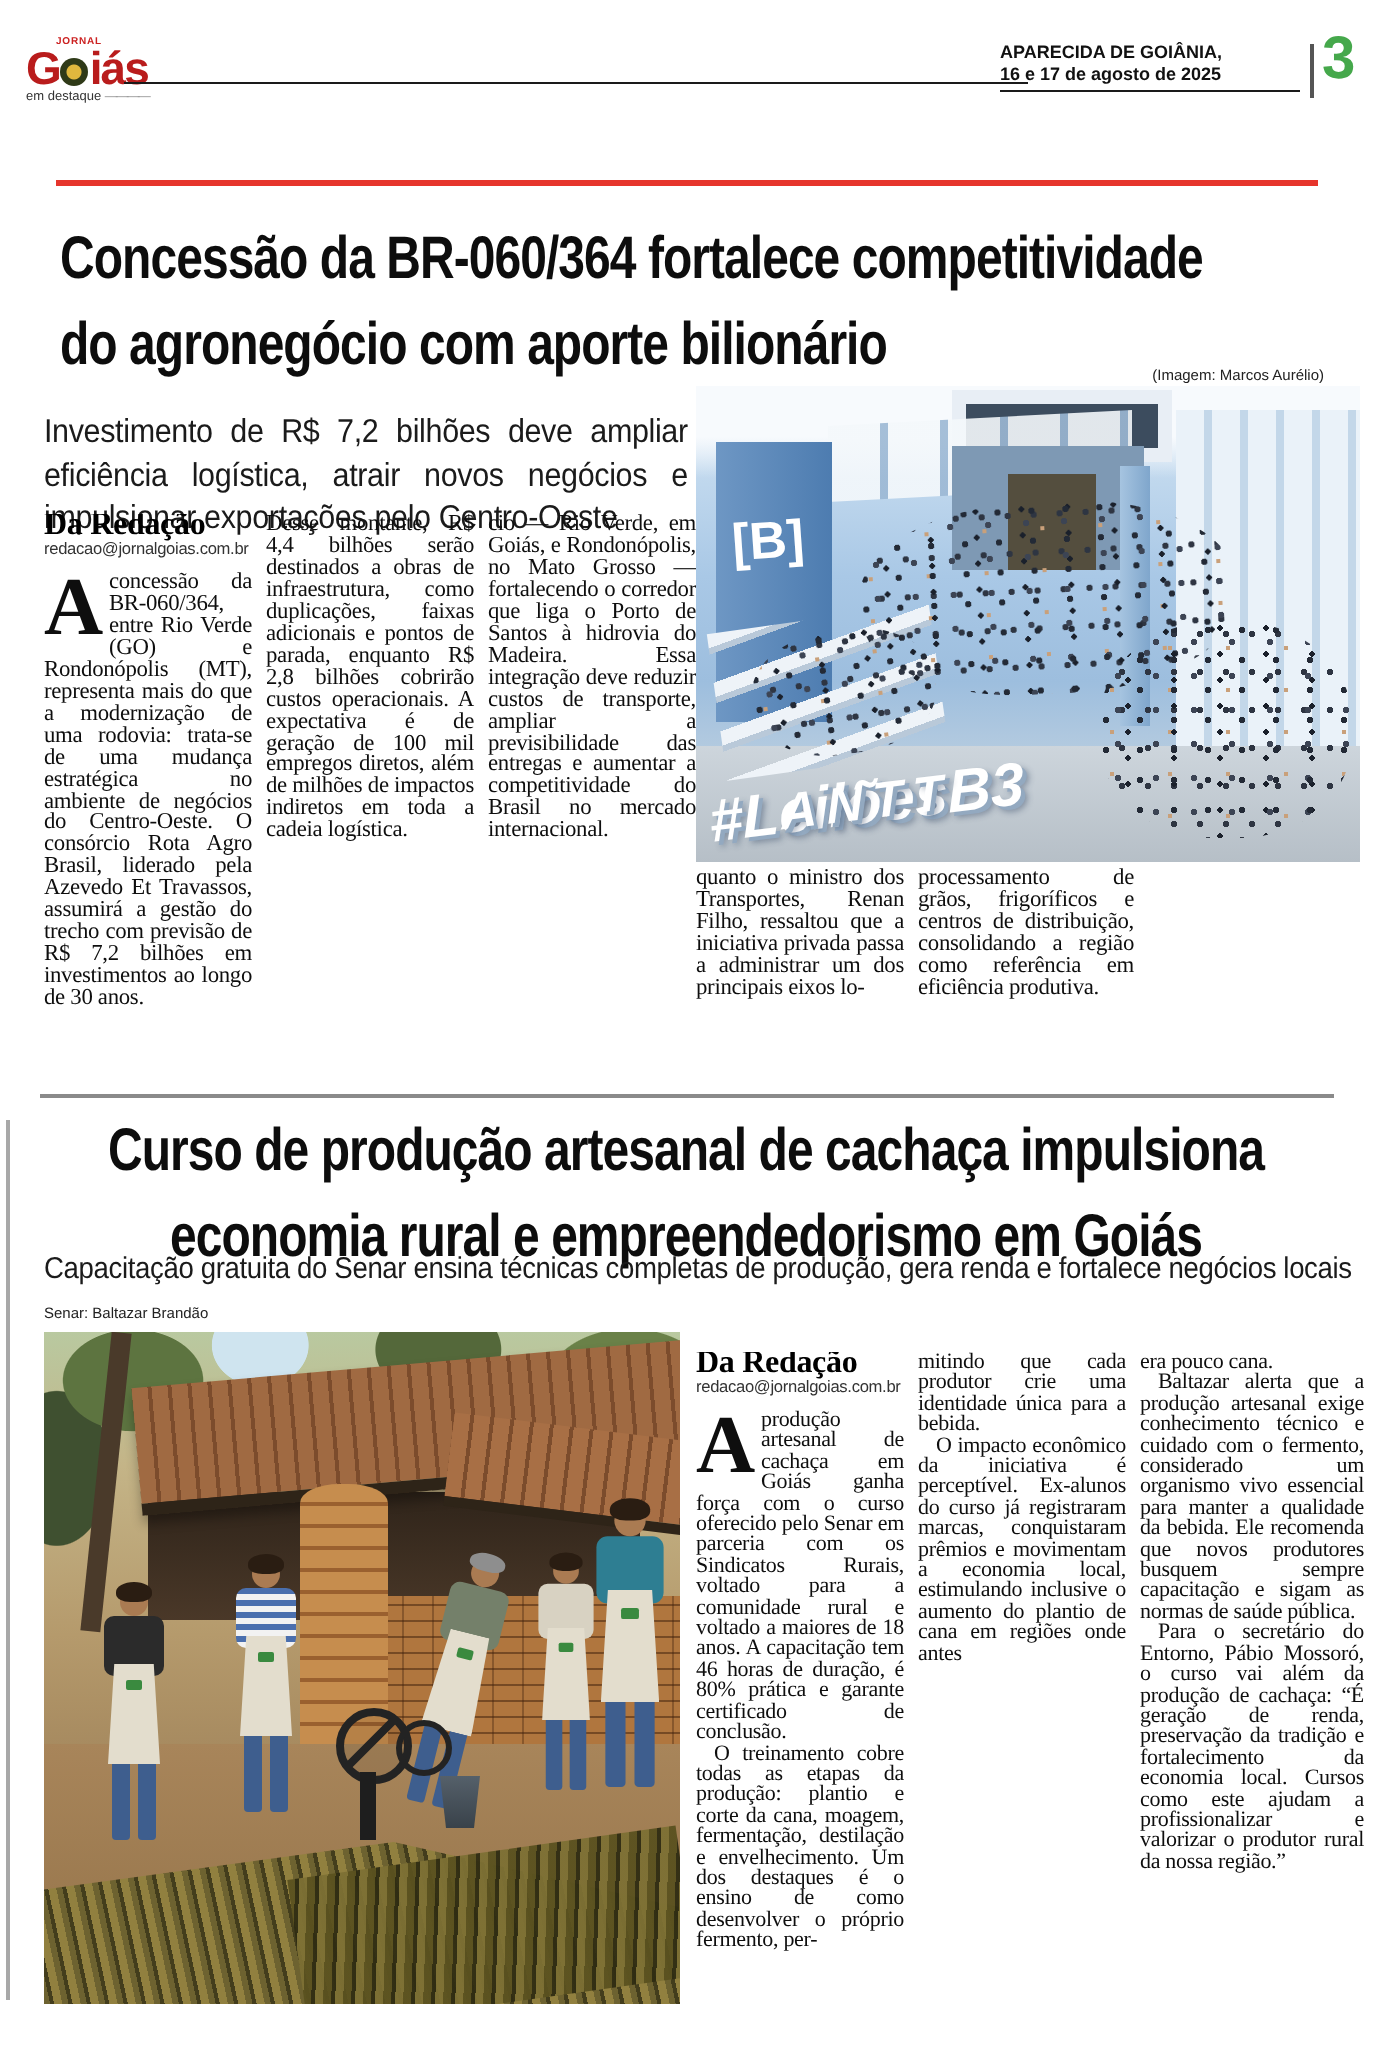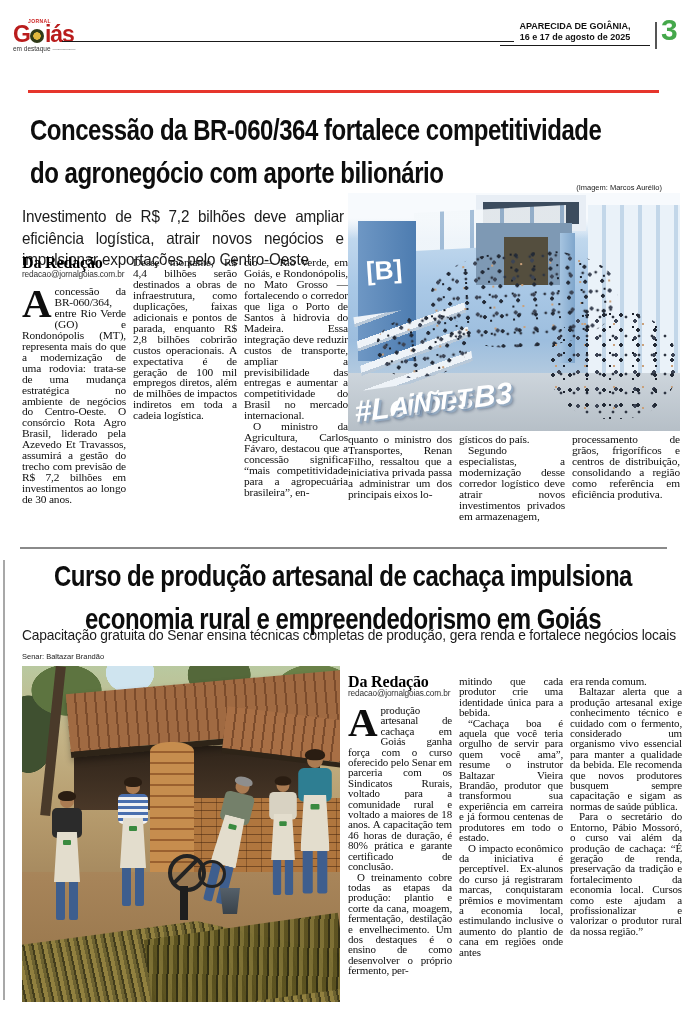--- a/index.html
+++ b/index.html
@@ -7,21 +7,21 @@
         overflow:hidden;font-family:"Liberation Sans",sans-serif;color:#111;}
   
   .logo{position:absolute;left:13px;top:19px;width:75px;}
   .logo-top{color:#c22;font-size:5px;font-weight:bold;letter-spacing:.4px;margin-left:15px;line-height:5px;}
   .logo-name{font-size:23px;font-weight:800;color:#b91c1c;line-height:21px;letter-spacing:-1px;white-space:nowrap;}
   .logo-badge{display:inline-block;width:14px;height:14px;border-radius:50%;
       background:radial-gradient(circle,#e0b83e 0 3.5px,#2f3a18 4px);vertical-align:-1px;margin:0 .5px;}
   .logo-sub{font-size:6.5px;color:#333;line-height:8px;white-space:nowrap;}
   .logo-sub .dash{color:#999;letter-spacing:-1px;}
   .mast-rule{position:absolute;left:62px;top:41px;width:452px;border-top:1.6px solid #1a1a1a;}
-  .dateline{position:absolute;left:500px;top:21px;width:150px;text-align:center;font-size:9px;
+  .dateline{position:absolute;left:500px;top:21px;width:150px;text-align:left;font-size:9px;
       font-weight:bold;line-height:10.5px;color:#111;padding-bottom:3px;border-bottom:1.6px solid #1a1a1a;}
   .pagebar{position:absolute;left:655px;top:22px;width:2px;height:27px;background:#555;}
   .pagenum{position:absolute;left:661px;top:13px;font-size:30px;font-weight:800;color:#45a84b;}
   
   .banner{position:absolute;left:0;top:48px;width:687px;text-align:center;white-space:nowrap;}
   .banner-title{display:inline-block;font-size:36px;font-weight:800;letter-spacing:-1px;color:#3a9e44;
       transform:scaleX(.85);text-shadow:0 1px 0 #2d7c35;vertical-align:middle;}
   .banner-badge{display:inline-block;background:#2b5ea7;color:#fff;font-size:29px;font-weight:800;
       padding:3px 9px 5px;margin-left:4px;border-radius:2px;vertical-align:middle;}
   .red-rule{position:absolute;left:28px;top:90px;width:631px;height:3px;background:#e6352c;}
@@ -196,31 +196,26 @@
     <div class="col bt">
       <div class="byline-name">Da Redação</div>
       <div class="byline-email">redacao@jornalgoias.com.br</div>
       <p class="cont"><span class="dc">A</span><span>concessão da BR-060/364, entre Rio Verde (GO) e Rondonópolis (MT), representa mais do que a modernização de uma rodovia: trata-se de uma mudança estratégica no ambiente de negócios do Centro-Oeste. O consórcio Rota Agro Brasil, liderado pela Azevedo Et Travassos, assumirá a gestão do trecho com previsão de R$ 7,2 bilhões em investimentos ao longo de 30 anos.</span></p>
     </div>
     <div class="col bt">
       <p class="cont">Desse montante, R$ 4,4 bilhões serão destinados a obras de infraestrutura, como duplicações, faixas adicionais e pontos de parada, enquanto R$ 2,8 bilhões cobrirão custos operacionais. A expectativa é de geração de 100 mil empregos diretos, além de milhões de impactos indiretos em toda a cadeia logística.</p>
     </div>
     <div class="col bt">
       <p class="cont">cio — Rio Verde, em Goiás, e Rondonópolis, no Mato Grosso — fortalecendo o corredor que liga o Porto de Santos à hidrovia do Madeira. Essa integração deve reduzir custos de transporte, ampliar a previsibilidade das entregas e aumentar a competitividade do Brasil no mercado internacional.</p>
-      <p>O ministro da Agricultura, Carlos Fávaro, destacou que a concessão significa “mais competitividade para a agropecuária brasileira”, en-</p>
     </div>
   </div>
 
   <div class="cols-a1b">
     <div class="col bt">
       <p class="cont">quanto o ministro dos Transportes, Renan Filho, ressaltou que a iniciativa privada passa a administrar um dos principais eixos lo-</p>
-    </div>
-    <div class="col w106 bt">
-      <p class="cont">gísticos do país.</p>
-      <p>Segundo especialistas, a modernização desse corredor logístico deve atrair novos investimentos privados em armazenagem,</p>
     </div>
     <div class="col w108 bt">
       <p class="cont">processamento de grãos, frigoríficos e centros de distribuição, consolidando a região como referência em eficiência produtiva.</p>
     </div>
   </div>
 
   <div class="divider"></div>
   <div class="left-rule"></div>
 
   <div class="a2-headline">
@@ -294,23 +289,22 @@
 
   <div class="cols-a2">
     <div class="col bt bt2">
       <div class="byline-name">Da Redação</div>
       <div class="byline-email">redacao@jornalgoias.com.br</div>
       <p class="cont"><span class="dc">A</span><span>produção artesanal de cachaça em Goiás ganha força com o curso oferecido pelo Senar em parceria com os Sindicatos Rurais, voltado para a comunidade rural e voltado a maiores de 18 anos. A capacitação tem 46 horas de duração, é 80% prática e garante certificado de conclusão.</span></p>
       <p>O treinamento cobre todas as etapas da produção: plantio e corte da cana, moagem, fermentação, destilação e envelhecimento. Um dos destaques é o ensino de como desenvolver o próprio fermento, per-</p>
     </div>
     <div class="col bt bt2">
       <p class="cont">mitindo que cada produtor crie uma identidade única para a bebida.</p>
-      <p>“Cachaça boa é aquela que você teria orgulho de servir para quem você ama”, resume o instrutor Baltazar Vieira Brandão, produtor que transformou sua experiência em carreira e já formou centenas de produtores em todo o estado.</p>
       <p>O impacto econômico da iniciativa é perceptível. Ex-alunos do curso já registraram marcas, conquistaram prêmios e movimentam a economia local, estimulando inclusive o aumento do plantio de cana em regiões onde antes</p>
     </div>
     <div class="col w112 bt bt2">
-      <p class="cont">era renda comum.</p>
+      <p class="cont">era pouco cana.</p>
       <p>Baltazar alerta que a produção artesanal exige conhecimento técnico e cuidado com o fermento, considerado um organismo vivo essencial para manter a qualidade da bebida. Ele recomenda que novos produtores busquem sempre capacitação e sigam as normas de saúde pública.</p>
       <p>Para o secretário do Entorno, Pábio Mossoró, o curso vai além da produção de cachaça: “É geração de renda, preservação da tradição e fortalecimento da economia local. Cursos como este ajudam a profissionalizar e valorizar o produtor rural da nossa região.”</p>
     </div>
   </div>
 
 </div>
 
 </body></html>

